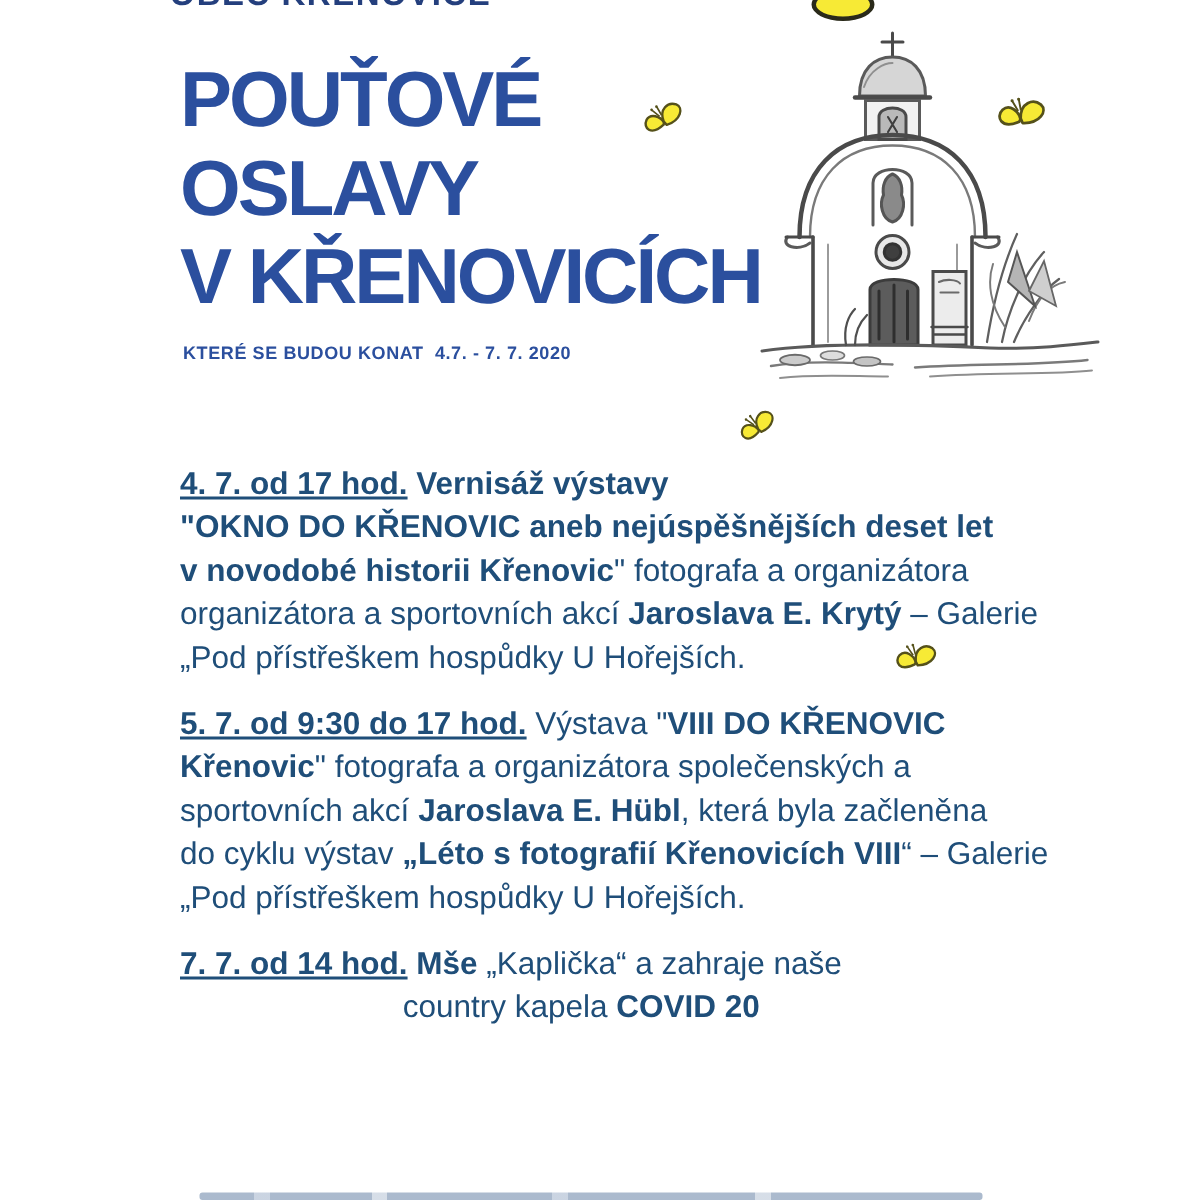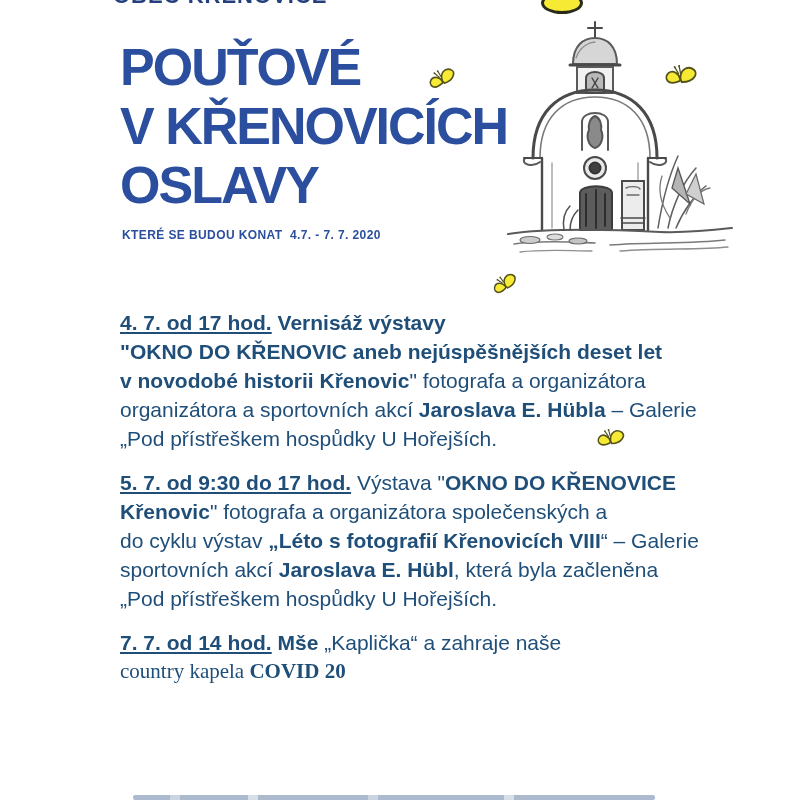--- a/index.html
+++ b/index.html
@@ -32,21 +32,21 @@
     position:absolute;left:122px;top:262px;
     color:#1f4273;font-weight:bold;font-size:22px;
   }
   
   .program-list{
     position:absolute;left:120px;top:308px;width:535px;
     color:#1f4e79;font-size:21px;line-height:29px;
   }
   .event{margin-bottom:15px;}
   .line{white-space:nowrap;}
-  .line.right{text-align:left;white-space:nowrap;font-family:Liberation Serif, serif;}
+  .line.right{text-align:center;white-space:nowrap;}
   .run.date{font-weight:bold;text-decoration:underline;text-decoration-thickness:2px;text-underline-offset:2px;}
   .run.bold{font-weight:bold;}
   .run.regular{font-weight:normal;}
   
   .church{position:absolute;left:500px;top:18px;width:245px;height:238px;}
   
   .butterfly{position:absolute;}
   .bf-top{left:541px;top:-8px;width:36px;height:16px;background:#f7ea35;border:3px solid #2a2a1a;border-radius:50%;}
   .bf-1{left:427px;top:68px;width:32px;height:26px;transform:rotate(-12deg);}
   .bf-2{left:662px;top:64px;width:38px;height:30px;transform:rotate(8deg);}
@@ -61,40 +61,40 @@
 </style>
 </head>
 <body>
 
 <div class="page">
 
   <div class="cropped-top">OBEC KŘENOVICE</div>
 
   <div class="title">
     <div>POUŤOVÉ</div>
+    <div>OSLAVY</div>
     <div>V KŘENOVICÍCH</div>
-    <div>OSLAVY</div>
   </div>
 
   <div class="subtitle">KTERÉ SE BUDOU KONAT  4.7. - 7. 7. 2020</div>
 
 
   <div class="program-list">
       <div class="event">
         <div class="line"><span class="run date">4. 7. od 17 hod.</span><span class="run bold"> Vernisáž výstavy</span></div>
         <div class="line"><span class="run bold">"OKNO DO KŘENOVIC aneb nejúspěšnějších deset let</span></div>
         <div class="line"><span class="run bold">v novodobé historii Křenovic</span><span class="run regular">" fotografa a organizátora</span></div>
-        <div class="line"><span class="run regular">organizátora a sportovních akcí </span><span class="run bold">Jaroslava E. Hübla</span><span class="run regular"> – Galerie</span></div>
+        <div class="line"><span class="run regular">organizátora a sportovních akcí </span><span class="run bold">Jaroslava E. Krytý</span><span class="run regular"> – Galerie</span></div>
         <div class="line"><span class="run regular">„Pod přístřeškem hospůdky U Hořejších.</span></div>
       </div>
       <div class="event">
-        <div class="line"><span class="run date">5. 7. od 9:30 do 17 hod.</span><span class="run regular"> Výstava "</span><span class="run bold">OKNO DO KŘENOVICE</span></div>
+        <div class="line"><span class="run date">5. 7. od 9:30 do 17 hod.</span><span class="run regular"> Výstava "</span><span class="run bold">VIII DO KŘENOVIC</span></div>
         <div class="line"><span class="run bold">Křenovic</span><span class="run regular">" fotografa a organizátora společenských a</span></div>
+        <div class="line"><span class="run regular">sportovních akcí </span><span class="run bold">Jaroslava E. Hübl</span><span class="run regular">, která byla začleněna</span></div>
         <div class="line"><span class="run regular">do cyklu výstav </span><span class="run bold">„Léto s fotografií Křenovicích VIII</span><span class="run regular">“ – Galerie</span></div>
-        <div class="line"><span class="run regular">sportovních akcí </span><span class="run bold">Jaroslava E. Hübl</span><span class="run regular">, která byla začleněna</span></div>
         <div class="line"><span class="run regular">„Pod přístřeškem hospůdky U Hořejších.</span></div>
       </div>
       <div class="event">
         <div class="line"><span class="run date">7. 7. od 14 hod.</span><span class="run bold"> Mše </span><span class="run regular">„Kaplička“ a zahraje naše</span></div>
         <div class="line right"><span class="run regular">country kapela </span><span class="run bold">COVID 20</span></div>
       </div>
     </div>
 
   <svg class="church" viewBox="0 0 245 238" xmlns="http://www.w3.org/2000/svg">
     <g fill="none" stroke="#6b6b6b" stroke-width="2" stroke-linecap="round">

